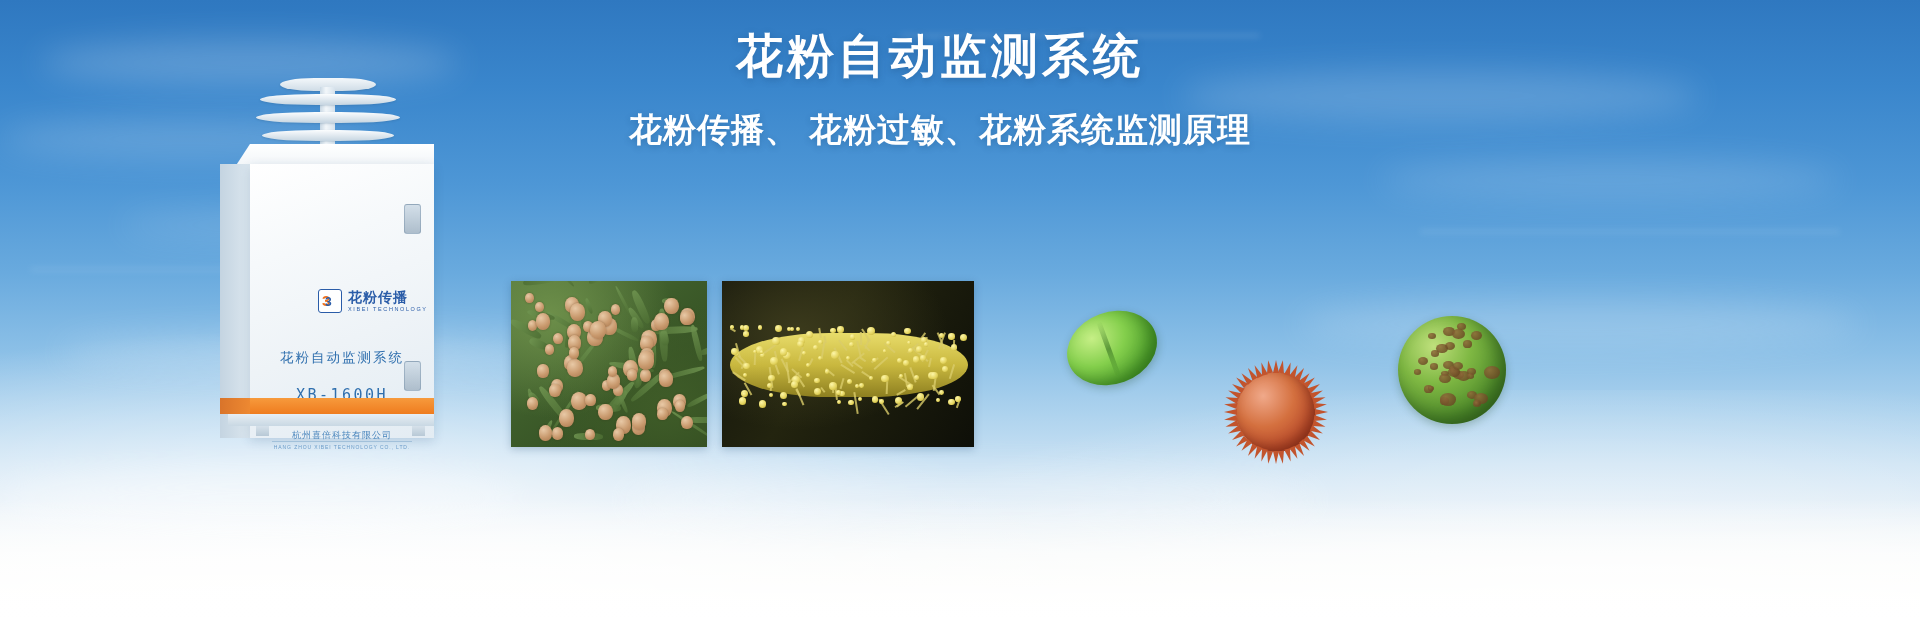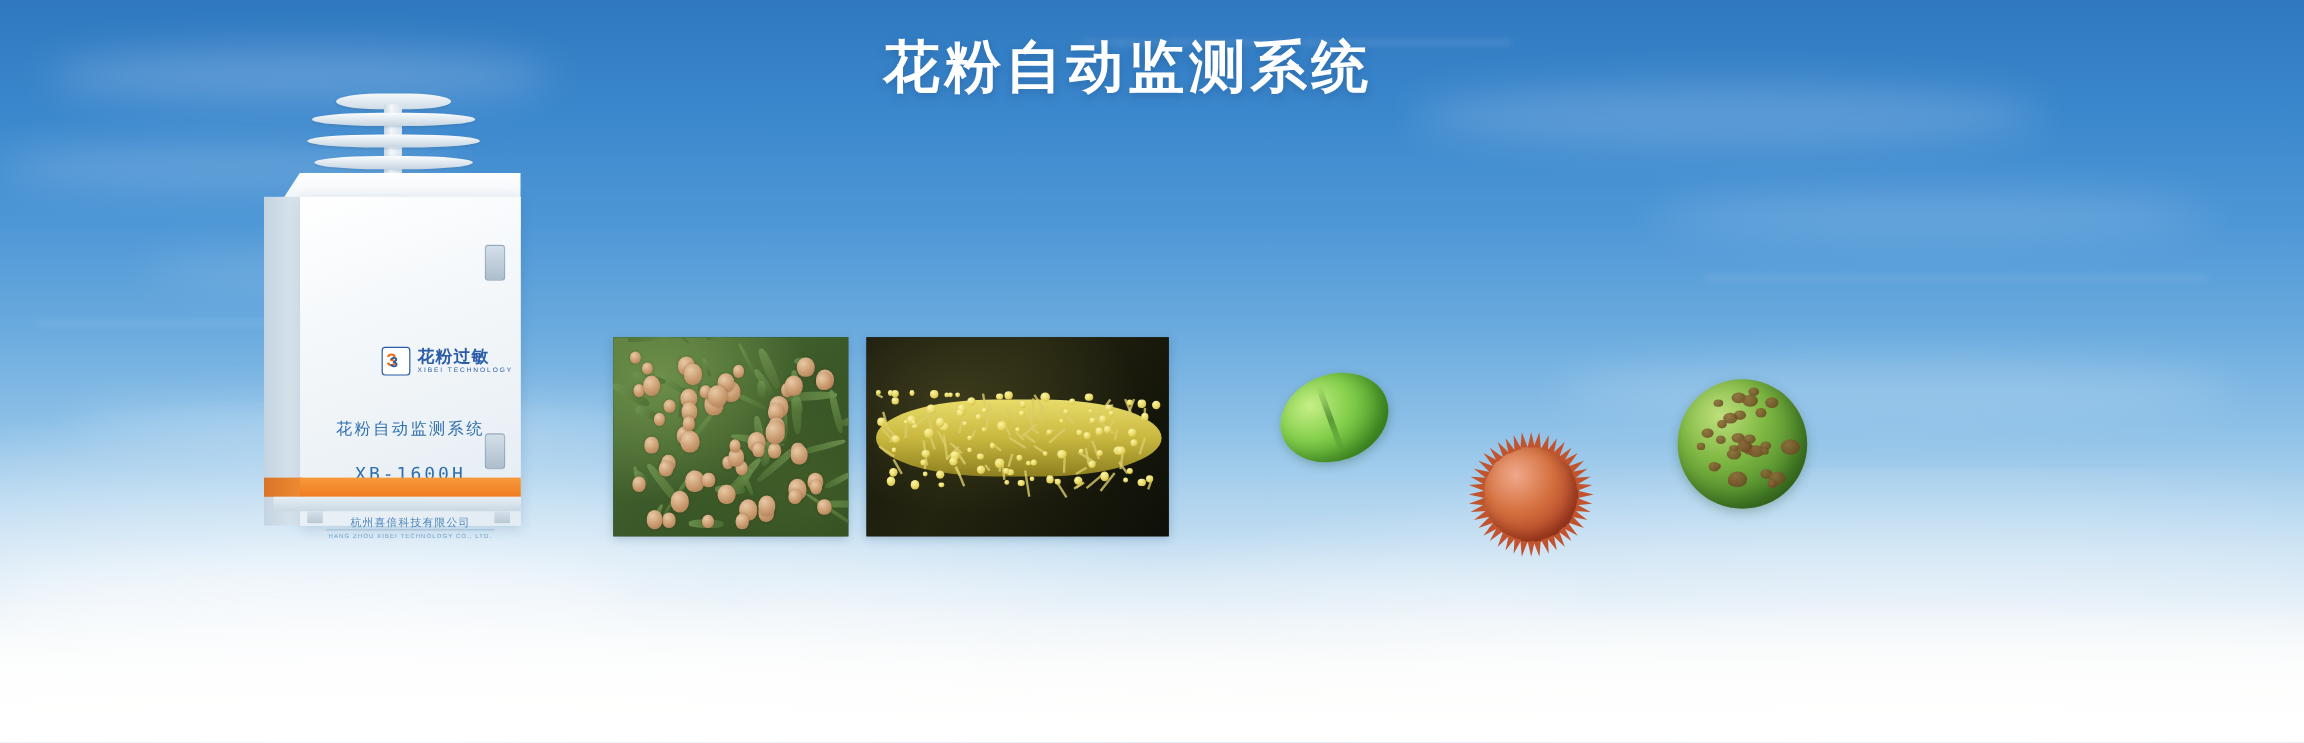--- a/index.html
+++ b/index.html
@@ -272,21 +272,21 @@
     <div class="dev-top"></div>
     <div class="dev-side"></div>
 
     <div class="dev-face">
       <div class="logo-wrap">
         <div class="logo-mark">
           <span class="sw">3</span>
           <span class="sw2">3</span>
         </div>
         <div class="logo-txt">
-          <span class="logo-cn">花粉过敏</span>
+          <span class="logo-cn">花粉传播</span>
           <span class="logo-en">XIBEI  TECHNOLOGY</span>
         </div>
       </div>
 
       <div class="dev-line1">花粉自动监测系统</div>
       <div class="dev-line2">XB-1600H</div>
       <div class="dev-rule"></div>
       <div class="dev-line3">杭州喜倍科技有限公司</div>
       <div class="dev-line4">HANG ZHOU XIBEI TECHNOLOGY CO., LTD.</div>
     </div>
@@ -296,20 +296,21 @@
 
     <div class="dev-orange-side"></div>
     <div class="dev-orange"></div>
     <div class="dev-base"></div>
     <div class="dev-foot df1"></div>
     <div class="dev-foot df2"></div>
   </div>
 
   <div class="txtblock">
     <div class="t-main">花粉自动监测系统</div>
+    <div class="t-sub2">花粉传播、 花粉过敏、花粉系统监测原理</div>
   </div>
 
   <div class="photo" id="photo-cypress">
     <div class="cyp-bg"></div>
     <div id="cyp-gen">
         <div class="frond" style="left:151.3248665809806px;top:16.577584016087712px;width:16.084870688086085px;height:6.45200629379633px;transform:rotate(0.15783734601427568deg);"></div>
         <div class="frond" style="left:11.194365007204397px;top:113.50637005126555px;width:17.598546614230145px;height:4.332635818089329px;transform:rotate(75.79630310588982deg);"></div>
         <div class="frond" style="left:98.8470141234211px;top:51.49136120629191px;width:29.90575527978217px;height:4.129807512079424px;transform:rotate(26.023324251018494deg);"></div>
         <div class="frond" style="left:181.64910338117807px;top:0.9147247835535381px;width:49.965640099057055px;height:6.218695178544522px;transform:rotate(35.40965667540149deg);"></div>
         <div class="frond" style="left:124.96387559316645px;top:67.41168244607434px;width:33.13012462857296px;height:7.061689404675235px;transform:rotate(87.98316874326702deg);"></div>

